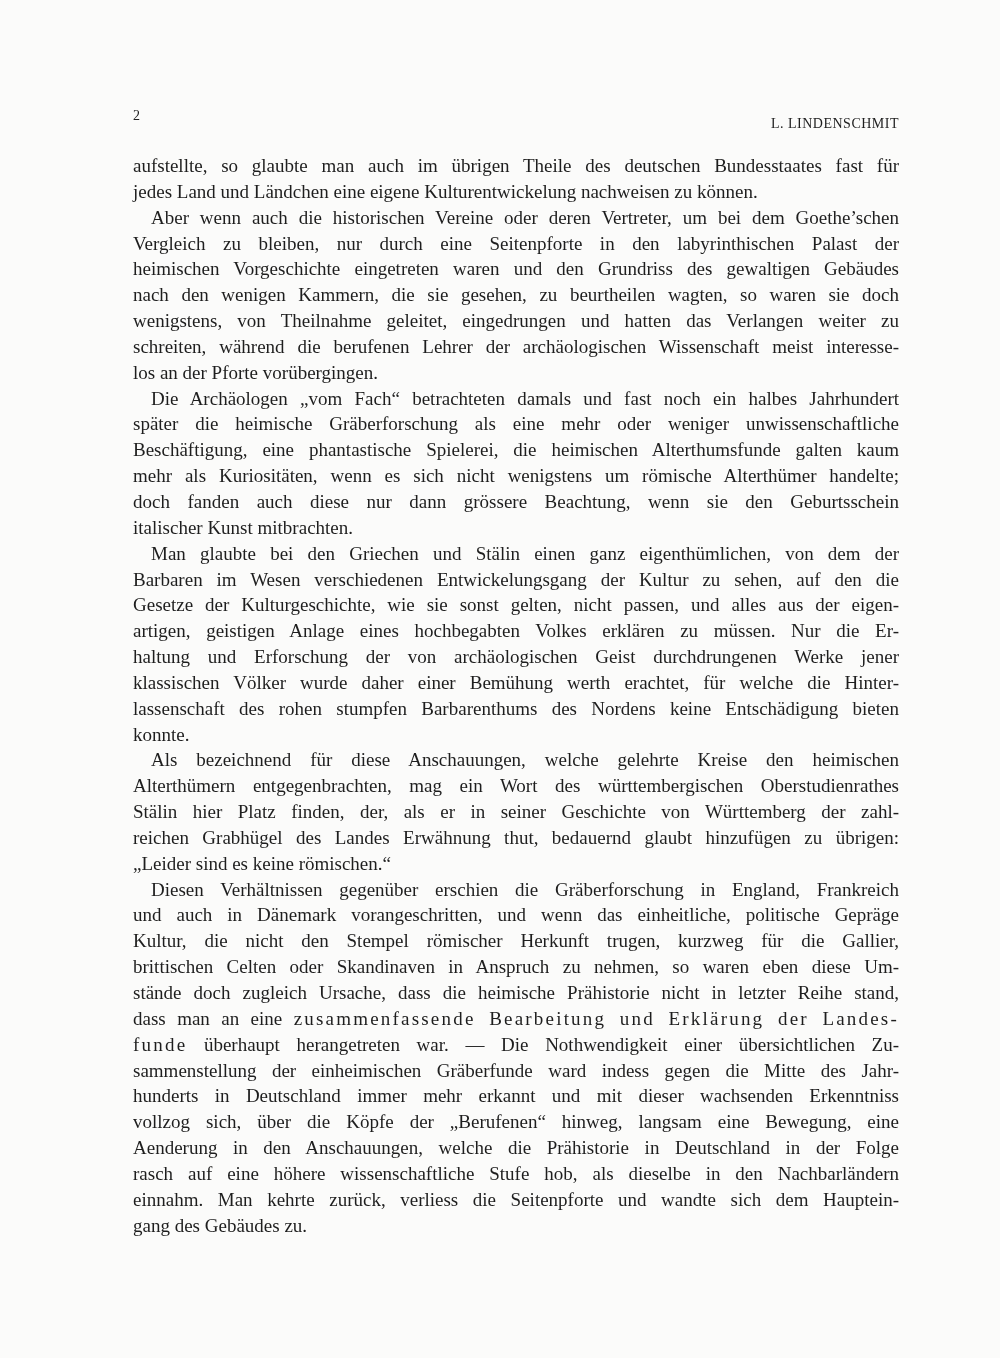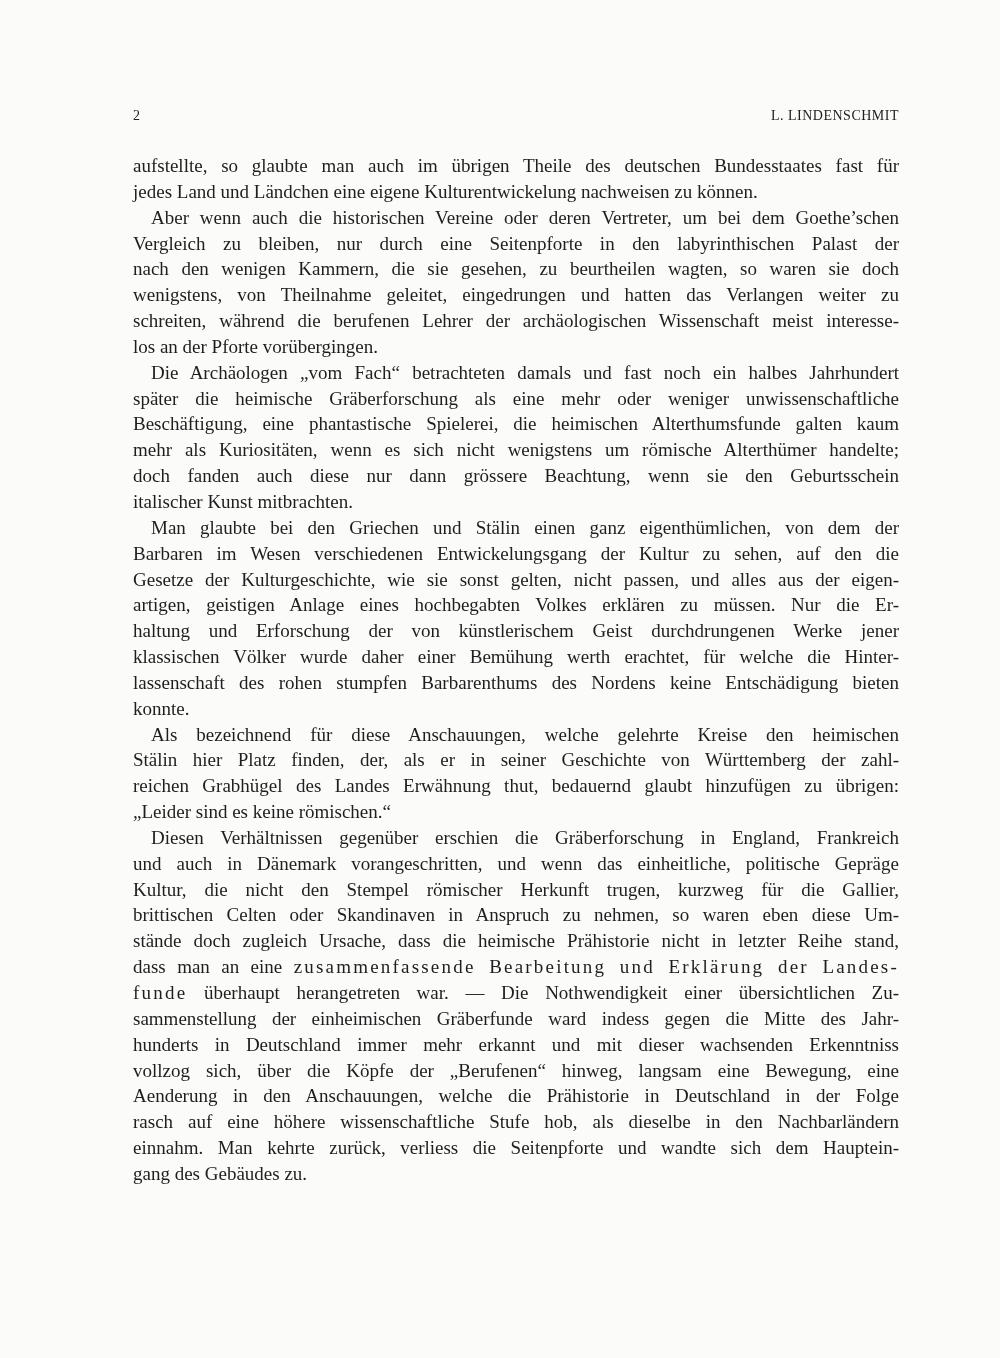--- a/index.html
+++ b/index.html
@@ -10,21 +10,21 @@
       overflow: hidden;
       font-family: "Liberation Serif", "DejaVu Serif", serif;
       color: #1e1e1e;
     }
     .header {
       position: absolute; top: 108px; left: 133px; width: 766px;
       height: 20px;
       font-size: 14px;
     }
     .page-number { position: absolute; left: 0; top: 0; }
-    .running-head { position: absolute; right: 0; top: 0; letter-spacing: 0.5px; }
+    .running-head { position: absolute; right: 0; top: 8px; letter-spacing: 0.5px; }
     .body-text {
       position: absolute; top: 153px; left: 133px; width: 766px;
       font-size: 19px;
       line-height: 25.85px;
     }
     .line {
       display: block;
       white-space: nowrap;
       text-align: justify;
       text-align-last: justify;
@@ -46,48 +46,50 @@
 <div class="body-text">
 
   <div>
     <span class="line">aufstellte, so glaubte man auch im übrigen Theile des deutschen Bundesstaates fast für</span>
     <span class="line last">jedes Land und Ländchen eine eigene Kulturentwickelung nachweisen zu können.</span>
   </div>
 
   <div>
     <span class="line indent">Aber wenn auch die historischen Vereine oder deren Vertreter, um bei dem Goethe’schen</span>
     <span class="line">Vergleich zu bleiben, nur durch eine Seitenpforte in den labyrinthischen Palast der</span>
+    <span class="line">heimischen Vorgeschichte eingetreten waren und den Grundriss des gewaltigen Gebäudes</span>
     <span class="line">nach den wenigen Kammern, die sie gesehen, zu beurtheilen wagten, so waren sie doch</span>
     <span class="line">wenigstens, von Theilnahme geleitet, eingedrungen und hatten das Verlangen weiter zu</span>
     <span class="line">schreiten, während die berufenen Lehrer der archäologischen Wissenschaft meist interesse-</span>
     <span class="line last">los an der Pforte vorübergingen.</span>
   </div>
 
   <div>
     <span class="line indent">Die Archäologen „vom Fach“ betrachteten damals und fast noch ein halbes Jahrhundert</span>
     <span class="line">später die heimische Gräberforschung als eine mehr oder weniger unwissenschaftliche</span>
     <span class="line">Beschäftigung, eine phantastische Spielerei, die heimischen Alterthumsfunde galten kaum</span>
     <span class="line">mehr als Kuriositäten, wenn es sich nicht wenigstens um römische Alterthümer handelte;</span>
     <span class="line">doch fanden auch diese nur dann grössere Beachtung, wenn sie den Geburtsschein</span>
     <span class="line last">italischer Kunst mitbrachten.</span>
   </div>
 
   <div>
     <span class="line indent">Man glaubte bei den Griechen und Stälin einen ganz eigenthümlichen, von dem der</span>
     <span class="line">Barbaren im Wesen verschiedenen Entwickelungsgang der Kultur zu sehen, auf den die</span>
     <span class="line">Gesetze der Kulturgeschichte, wie sie sonst gelten, nicht passen, und alles aus der eigen-</span>
     <span class="line">artigen, geistigen Anlage eines hochbegabten Volkes erklären zu müssen. Nur die Er-</span>
-    <span class="line">haltung und Erforschung der von künstlerischem Geist durchdrungenen Werke jener</span>
+    <span class="line">haltung und Erforschung der von archäologischen Geist durchdrungenen Werke jener</span>
     <span class="line">klassischen Völker wurde daher einer Bemühung werth erachtet, für welche die Hinter-</span>
     <span class="line">lassenschaft des rohen stumpfen Barbarenthums des Nordens keine Entschädigung bieten</span>
     <span class="line last">konnte.</span>
   </div>
 
   <div>
     <span class="line indent">Als bezeichnend für diese Anschauungen, welche gelehrte Kreise den heimischen</span>
+    <span class="line">Alterthümern entgegenbrachten, mag ein Wort des württembergischen Oberstudienrathes</span>
     <span class="line">Stälin hier Platz finden, der, als er in seiner Geschichte von Württemberg der zahl-</span>
     <span class="line">reichen Grabhügel des Landes Erwähnung thut, bedauernd glaubt hinzufügen zu übrigen:</span>
     <span class="line last">„Leider sind es keine römischen.“</span>
   </div>
 
   <div>
     <span class="line indent">Diesen Verhältnissen gegenüber erschien die Gräberforschung in England, Frankreich</span>
     <span class="line">und auch in Dänemark vorangeschritten, und wenn das einheitliche, politische Gepräge</span>
     <span class="line">Kultur, die nicht den Stempel römischer Herkunft trugen, kurzweg für die Gallier,</span>
     <span class="line">brittischen Celten oder Skandinaven in Anspruch zu nehmen, so waren eben diese Um-</span>

